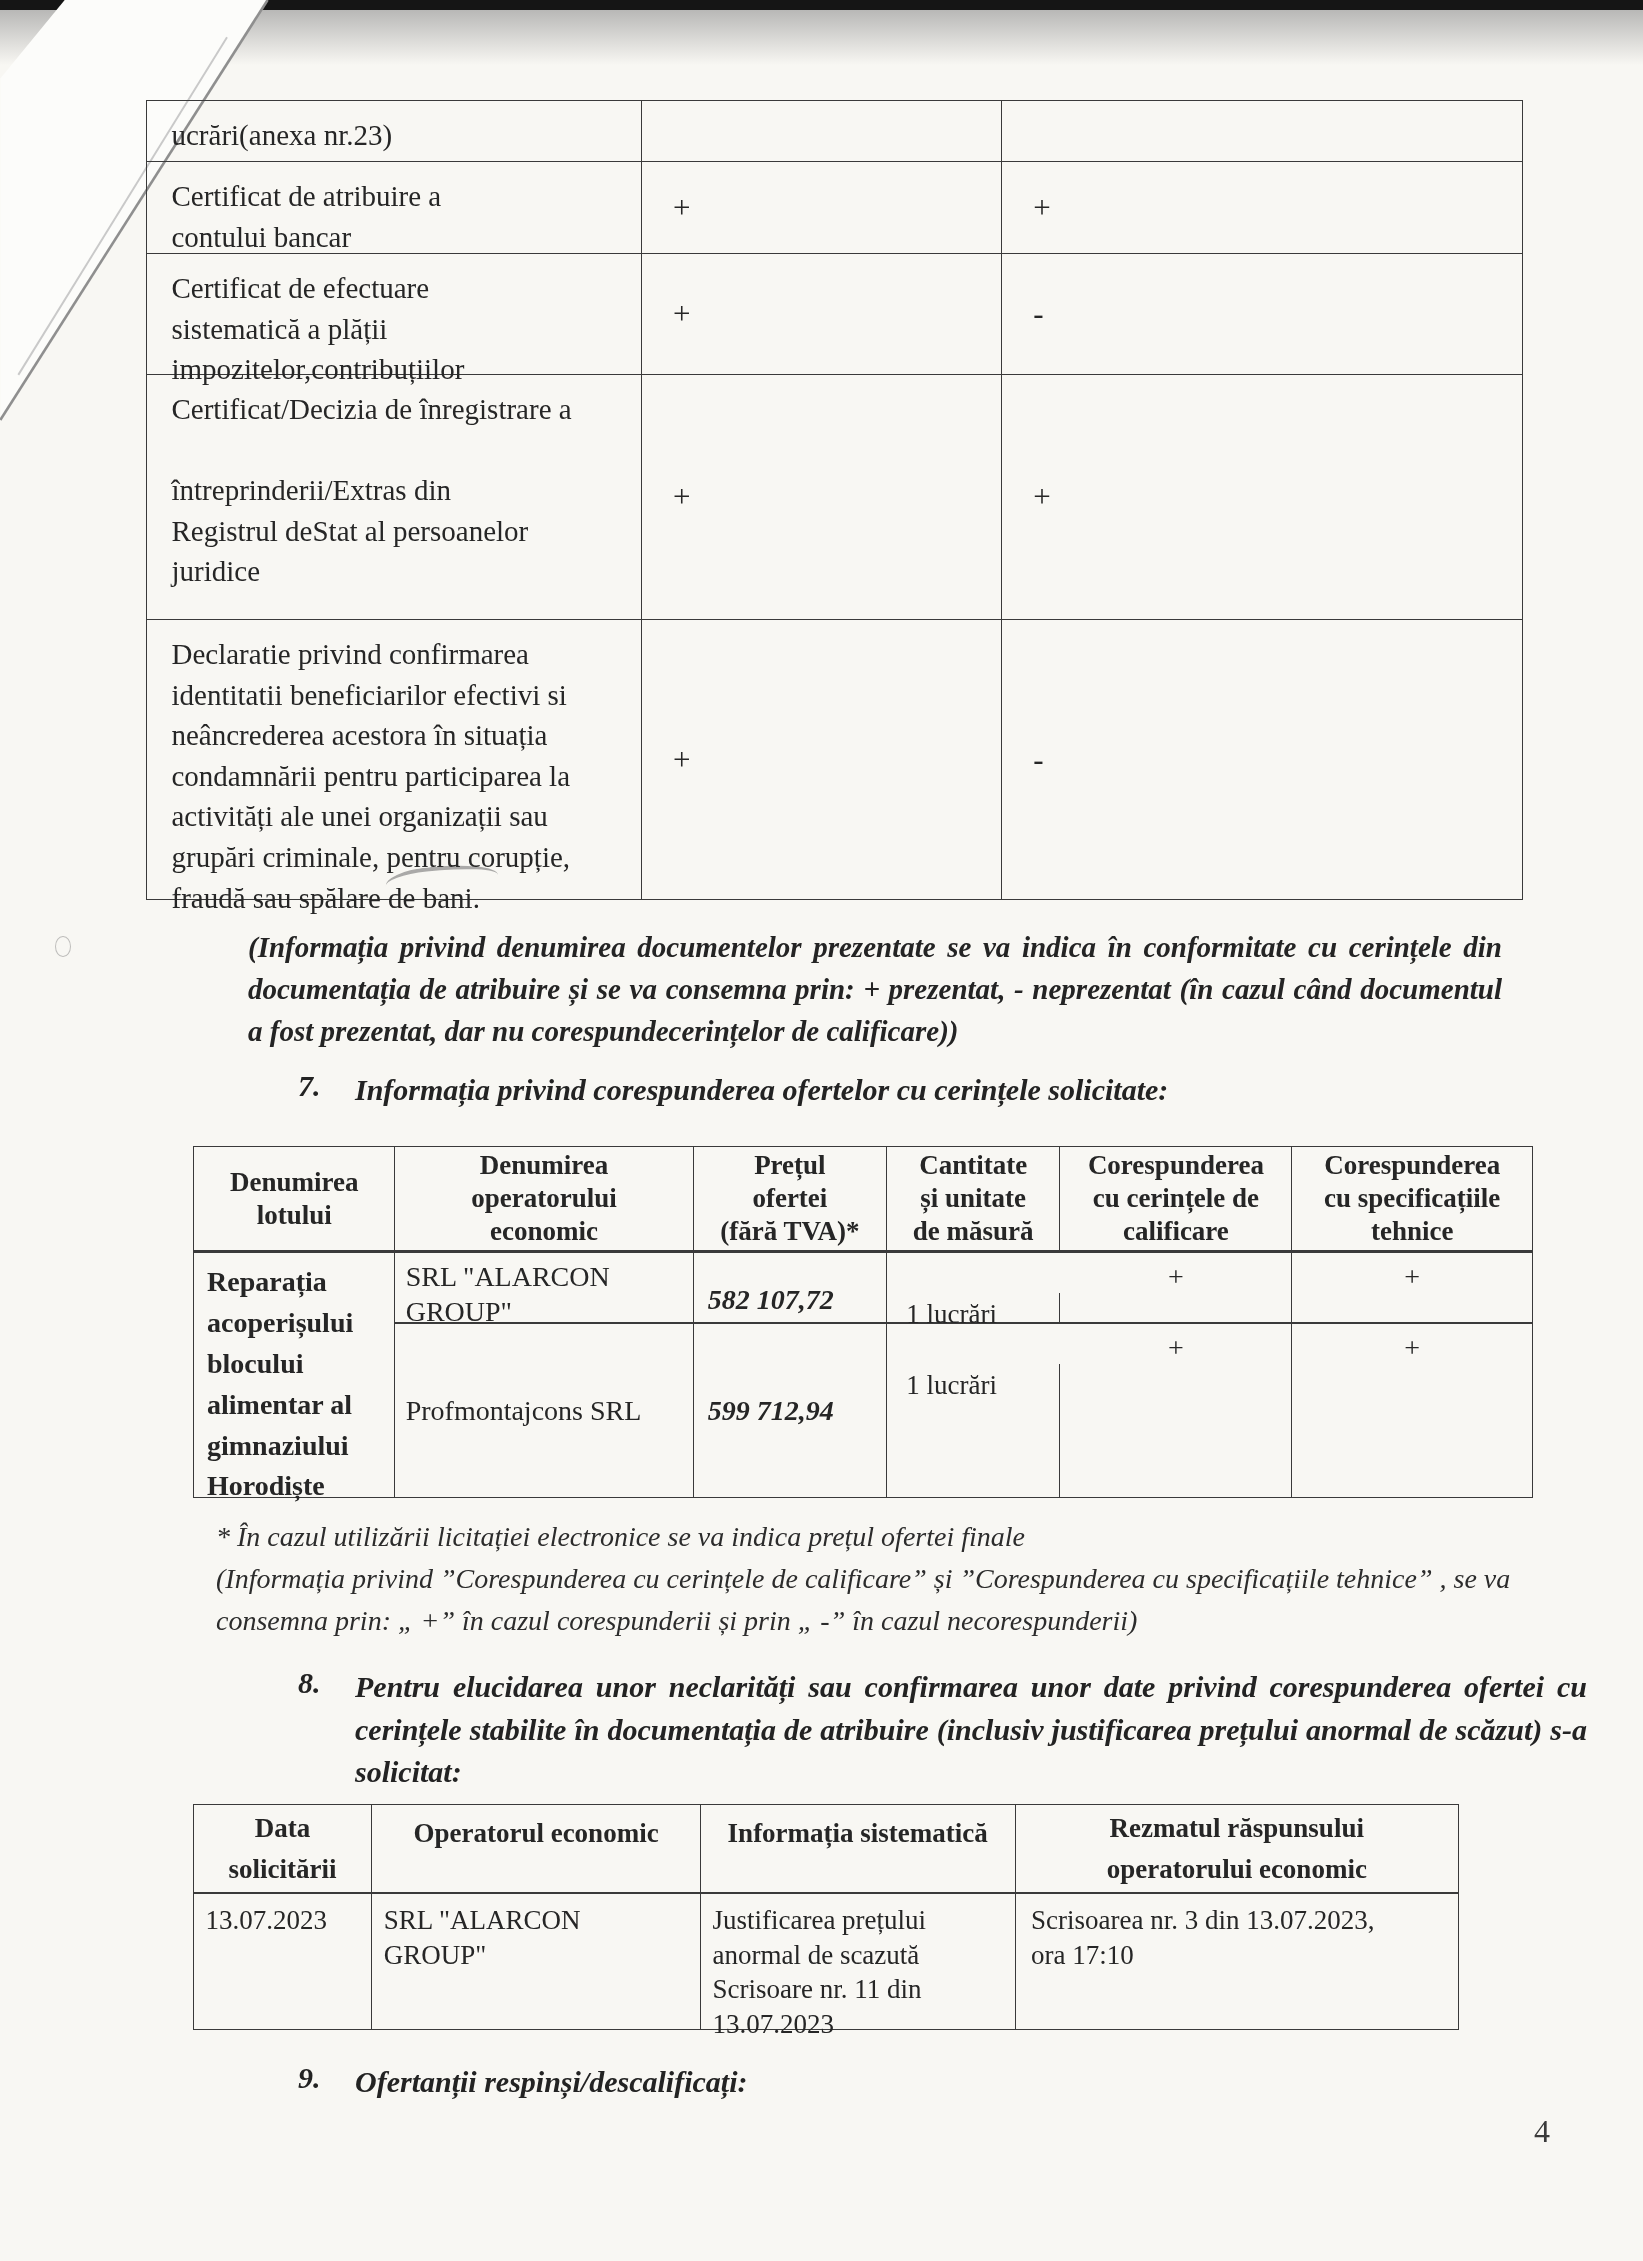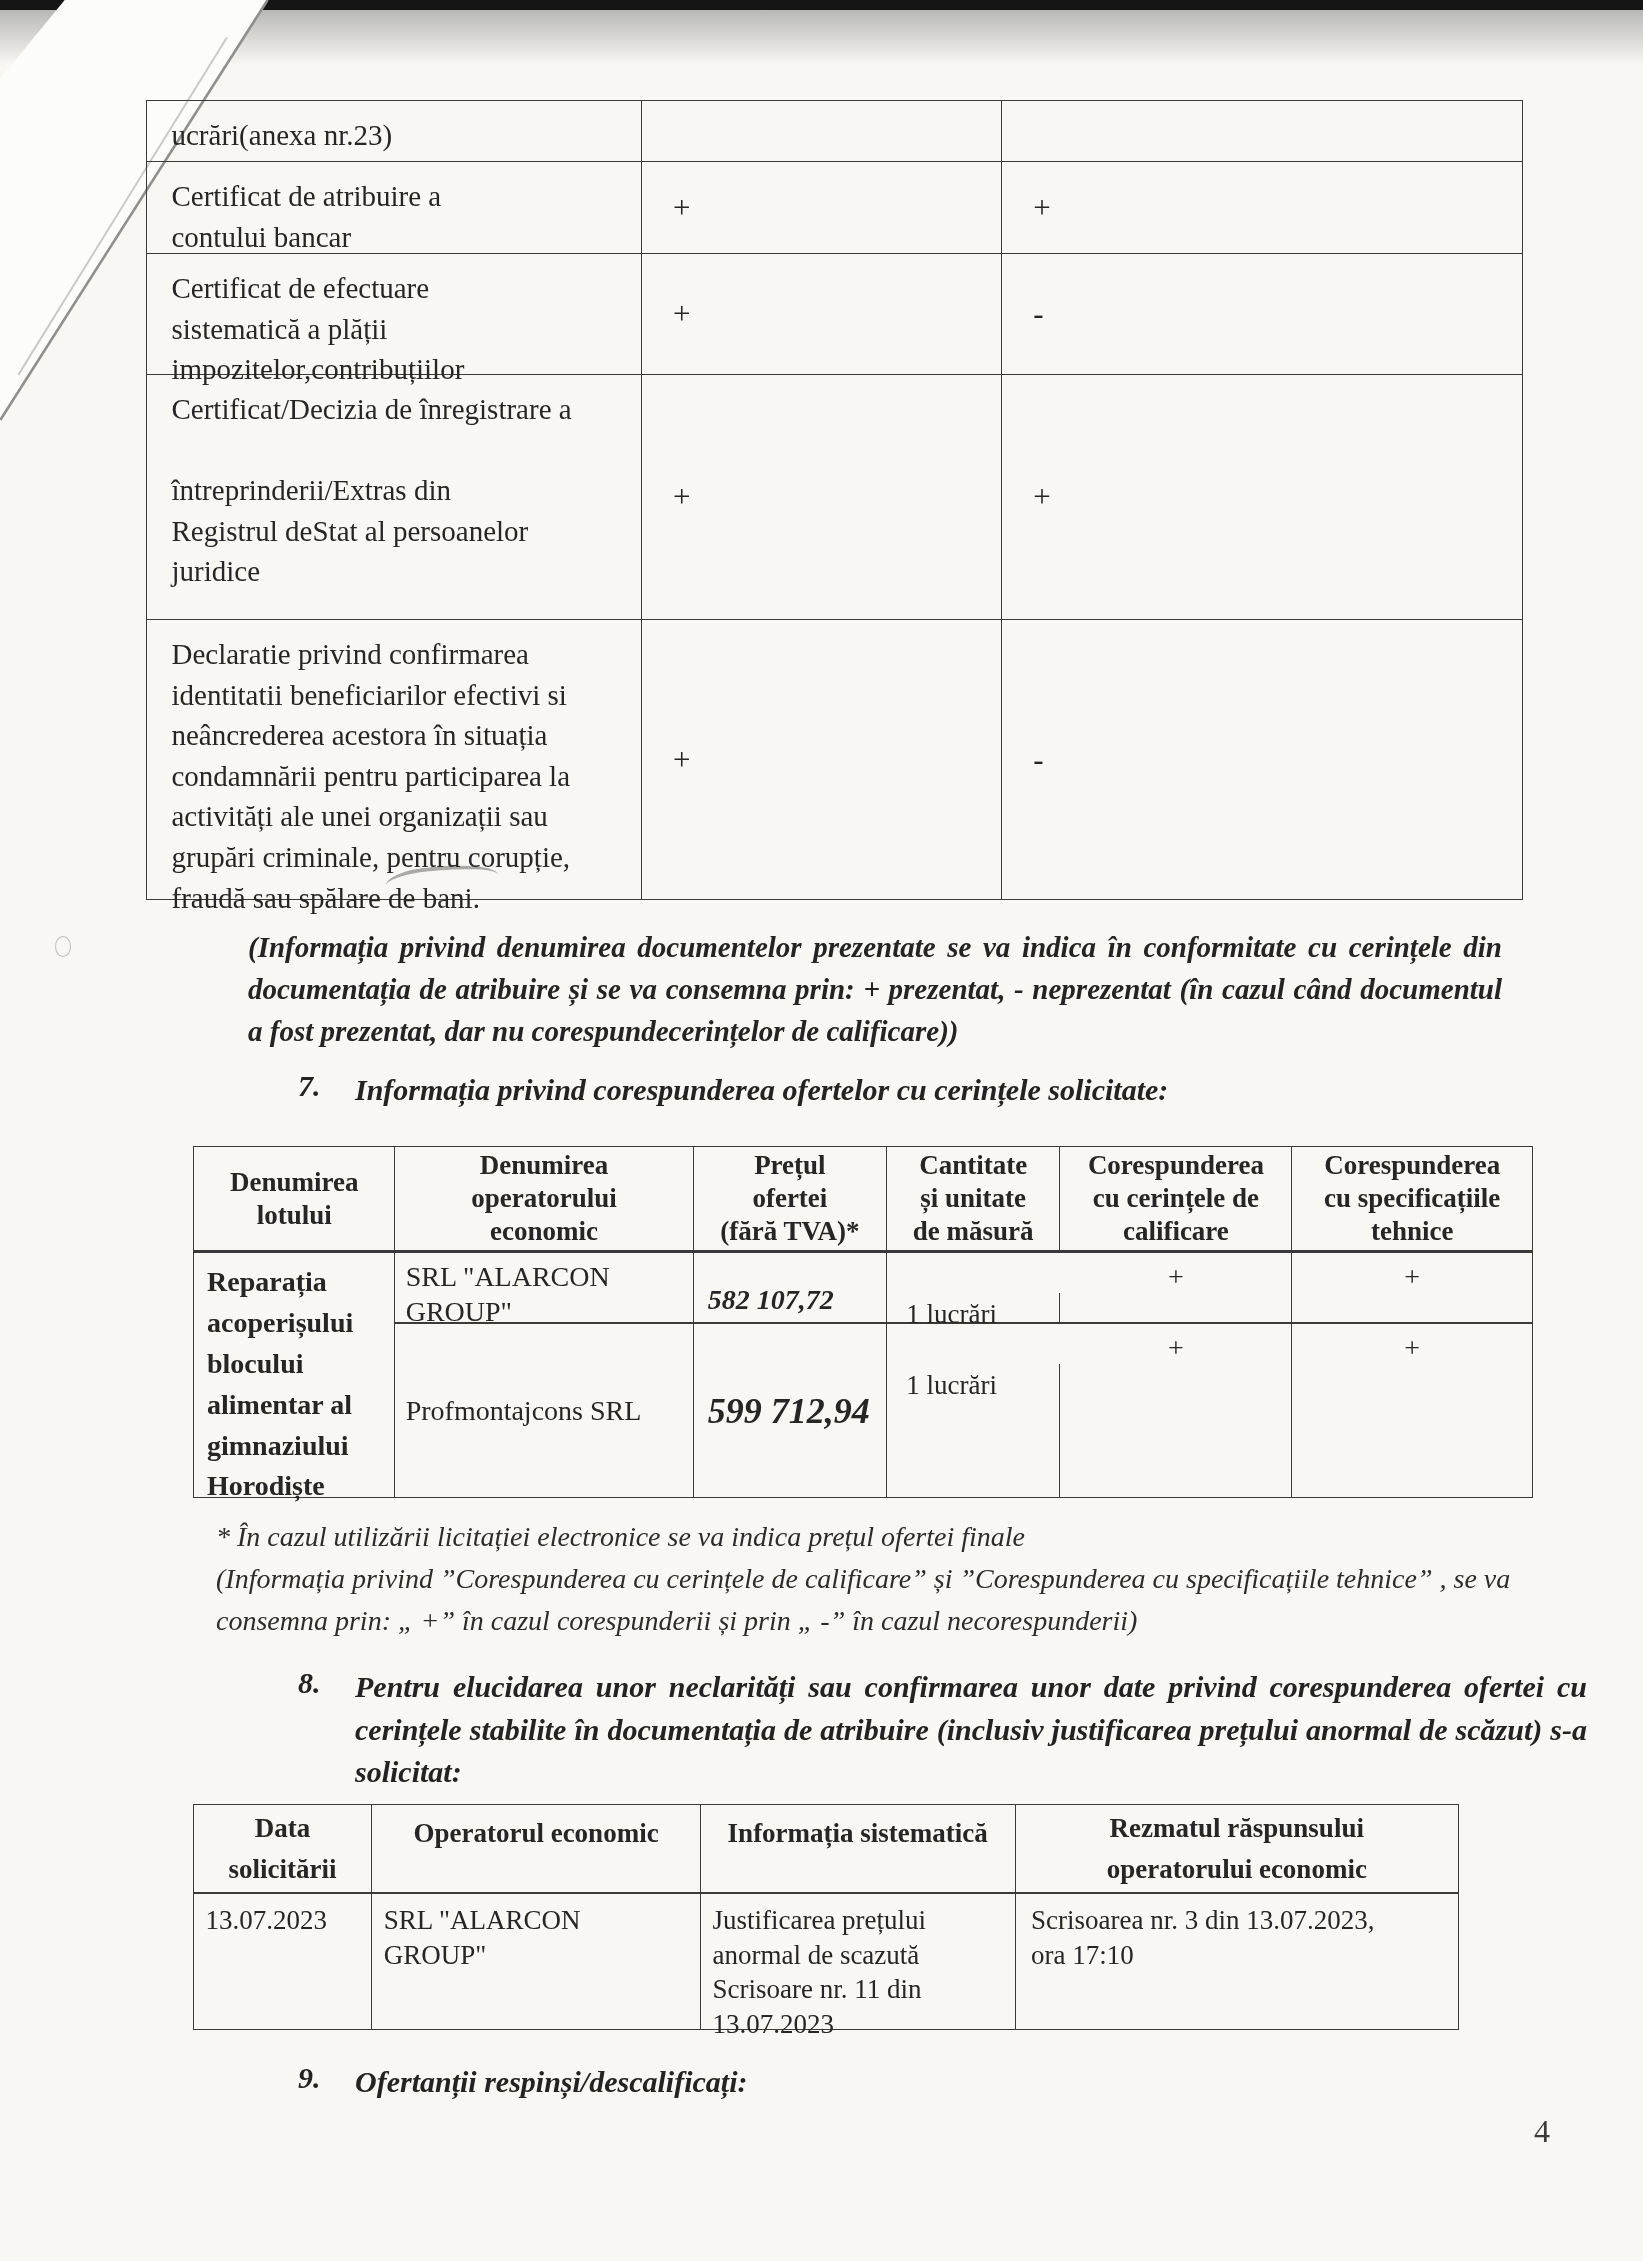--- a/index.html
+++ b/index.html
@@ -40,21 +40,21 @@
   .doc-cell{font-size:29px;line-height:1.4;padding:14px 15.5px 6.4px 24.5px;}
   .mark-cell{display:flex;align-items:center;font-size:31px;padding-left:31px;}
   
   .t7-head{font-size:27px;font-weight:700;line-height:1.22;text-align:center;
     display:flex;align-items:center;justify-content:center;border-bottom-width:3.2px !important;}
   .t7-lot{font-size:28px;font-weight:700;line-height:1.46;padding:9px 3.9px 0 13px;}
   .t7-op-a{font-size:28px;line-height:1.25;padding:6.4px 6.4px 0 10.3px;}
   .t7-op-b{font-size:28px;display:flex;align-items:center;padding-left:10.3px;}
   .t7-price-a{font-size:28px;font-weight:700;font-style:italic;display:flex;align-items:flex-end;
     justify-content:flex-start;padding:0 0 6.4px 14px;}
-  .t7-price-b{font-size:36px;font-weight:700;font-style:italic;display:flex;align-items:center;
+  .t7-price-b{font-size:28px;font-weight:700;font-style:italic;display:flex;align-items:center;
     padding-left:14px;}
   .t7-qty{font-size:27px;padding:6.4px 0 0 19.3px;margin-top:40px;}
   .t7-mark{font-size:28px;text-align:center;padding-top:7.7px;}
   .rowA{border-bottom-width:2.6px !important;}
   
   .t8-head{font-size:27px;font-weight:700;line-height:1.5;text-align:center;
     display:flex;align-items:center;justify-content:center;border-bottom-width:2.6px !important;}
   .t8-head.top-align{align-items:flex-start;padding-top:7.7px;}
   .t8-cell{font-size:27px;line-height:1.28;padding:9px 9px 0 11.6px;}
 </style>

